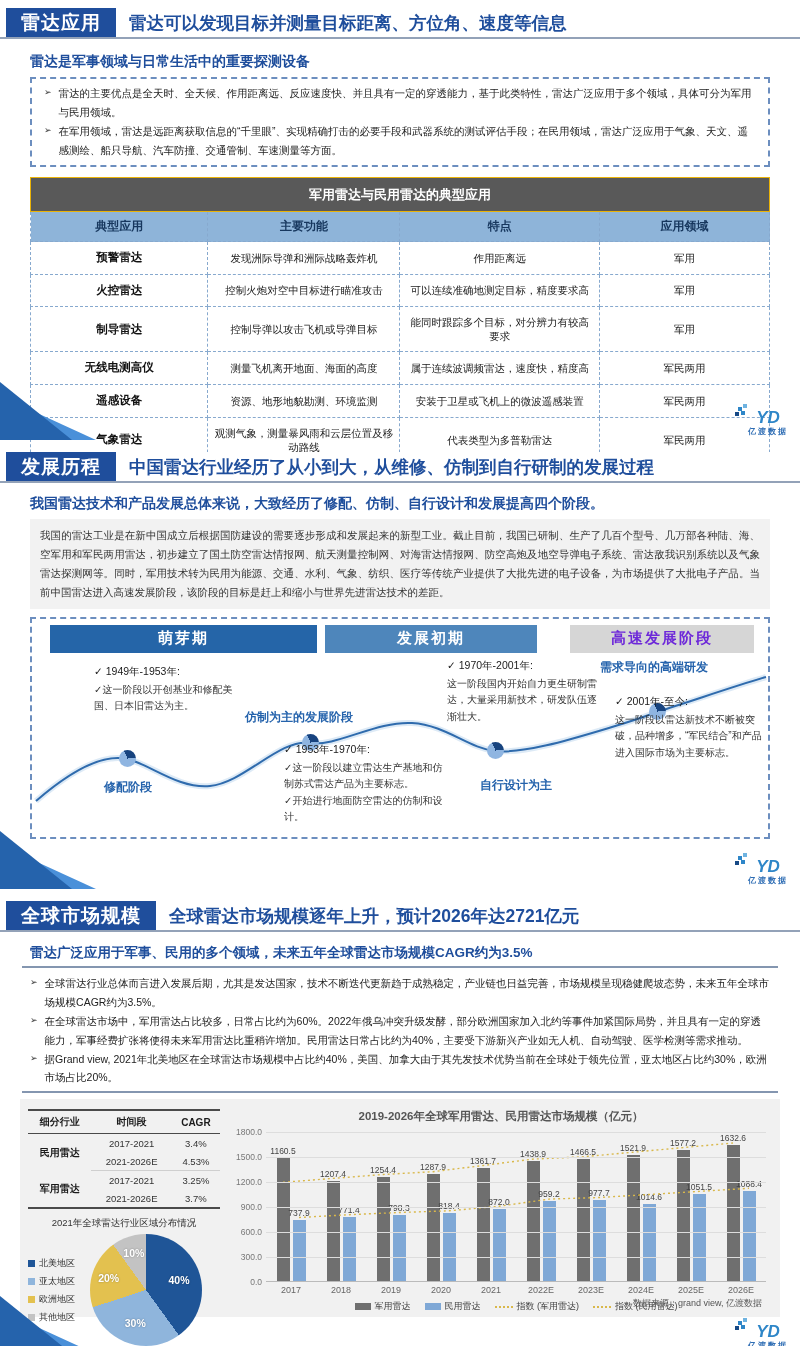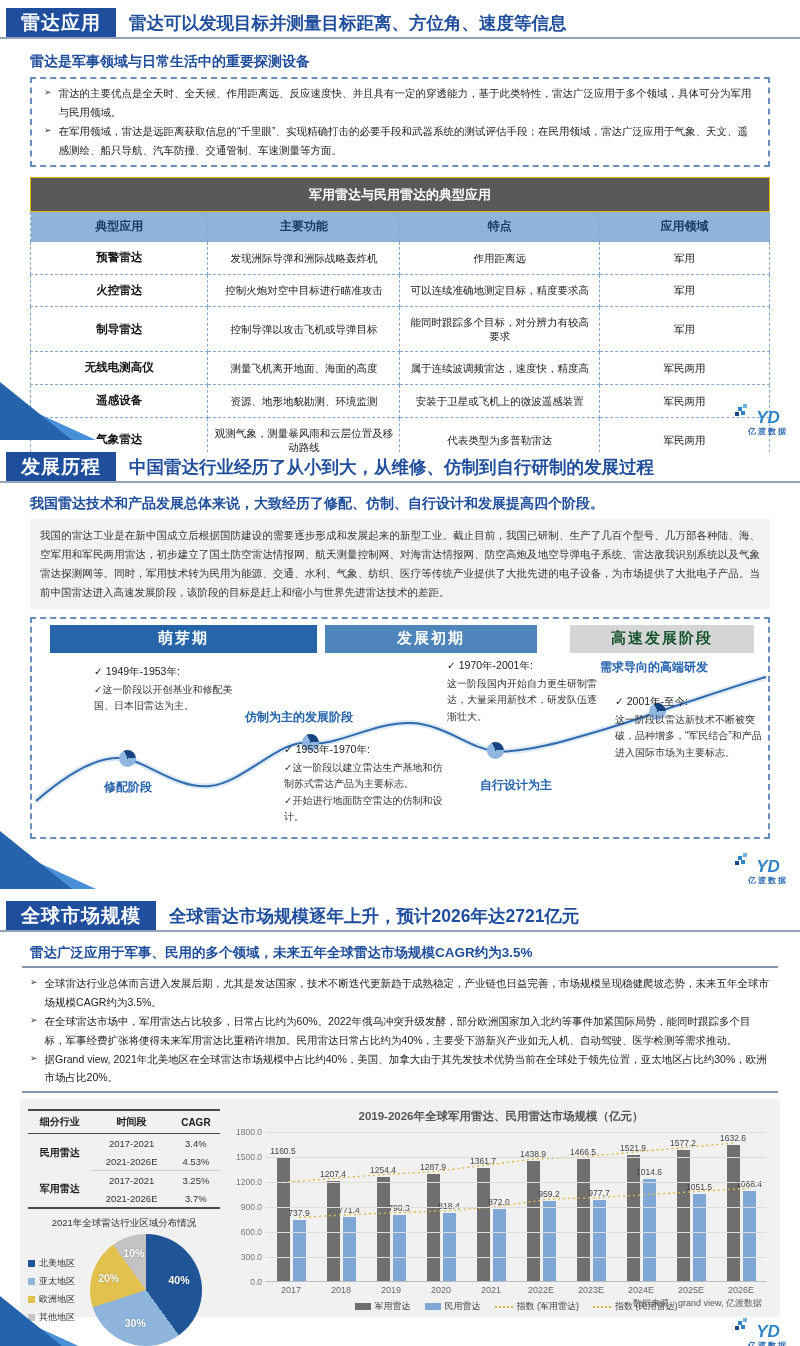--- a/index.html
+++ b/index.html
@@ -37,21 +37,21 @@
   .logo-mark .dots { position:absolute; left:-10px; top:-2px; width:4px; height:4px; background:#2E86C8;
      box-shadow:5px -3px 0 #6FB3E0, -3px 5px 0 #174a86, 3px 4px 0 #2E86C8; }
   .logo-name { font-size:8px; font-weight:bold; color:#2E6DB4; letter-spacing:2px; margin-top:2px; }
 
   
   .para { margin:6px 30px 0 30px; background:#F2F2F2; padding:7px 10px; font-size:10.5px; line-height:1.8; color:#333; text-align:justify; }
   .timeline { margin:8px 30px 0 30px; width:740px; height:222px; border:2px dashed #6C8EBF; position:relative; }
   .stage { position:absolute; top:6px; height:28px; display:flex; align-items:center; justify-content:center; color:#fff; font-weight:bold; font-size:15px; letter-spacing:2px; }
   .stage1 { left:18px; width:267px; background:#2565A8; }
   .stage2 { left:293px; width:212px; background:#4E86BB; }
-  .stage3 { left:538px; width:184px; background:#D6D6D6; color:#14532d; }
+  .stage3 { left:538px; width:184px; background:#D6D6D6; color:#6d28d9; }
   .tl-curve { position:absolute; left:0; top:0; width:736px; height:218px; }
   .tl-dot { position:absolute; width:17px; height:17px; border-radius:50%;
      background:conic-gradient(from -25deg,#17437F 0 110deg,#8FB5E1 110deg 360deg); }
   .tl-block { position:absolute; font-size:10px; line-height:1.65; color:#333; }
   .tl-block .tl-title { font-weight:normal; color:#1a1a1a; font-size:10.5px; margin-bottom:2px; }
   .tl-body { white-space:pre-line; }
   .tl-label { position:absolute; color:#2563AC; font-weight:bold; font-size:12px; }
 
   
   .rule { margin:4px 22px 0 22px; border-bottom:2px solid #8496B0; }
@@ -249,21 +249,21 @@
     <div class="sec-sub" style="margin:12px 30px 0 30px; font-size:13.5px;">雷达广泛应用于军事、民用的多个领域，未来五年全球雷达市场规模CAGR约为3.5%</div>
     <div class="rule"></div>
     <div style="margin:6px 30px 0 30px;">
       <ul class="blist" id="s3-bullets">
           <li>
             <span class="arr">➢</span>
             <span>全球雷达行业总体而言进入发展后期，尤其是发达国家，技术不断迭代更新趋于成熟稳定，产业链也日益完善，市场规模呈现稳健爬坡态势，未来五年全球市场规模CAGR约为3.5%。</span>
           </li>
           <li>
             <span class="arr">➢</span>
-            <span>在全球雷达市场中，军用雷达占比较多，日常占比约为60%。2022年俄乌冲突升级发酵，部分欧洲国家加入北约等事件加紧国际局势，能同时跟踪多个目标，军事经费扩张将使得未来军用雷达比重稍许增加。民用雷达日常占比约为40%，主要受下游新兴产业如无人机、自动驾驶、医学检测等需求推动。</span>
+            <span>在全球雷达市场中，军用雷达占比较多，日常占比约为60%。2022年俄乌冲突升级发酵，部分欧洲国家加入北约等事件加紧国际局势，并且具有一定的穿透能力，军事经费扩张将使得未来军用雷达比重稍许增加。民用雷达日常占比约为40%，主要受下游新兴产业如无人机、自动驾驶、医学检测等需求推动。</span>
           </li>
           <li>
             <span class="arr">➢</span>
             <span>据Grand view, 2021年北美地区在全球雷达市场规模中占比约40%，美国、加拿大由于其先发技术优势当前在全球处于领先位置，亚太地区占比约30%，欧洲市场占比20%。</span>
           </li>
         </ul>
     </div>
     <div class="rule"></div>
 
     <div class="charts-panel">
@@ -383,21 +383,21 @@
                     <span class="vlab">1466.5</span>
                   </div>
                   <div class="bar civ" style="height: 81.475px;">
                     <span class="vlab">977.7</span>
                   </div>
                 </div>
                 <div class="bar-group">
                   <div class="bar mil" style="height: 126.825px;">
                     <span class="vlab">1521.9</span>
                   </div>
-                  <div class="bar civ" style="height: 102px;">
+                  <div class="bar civ" style="height: 77px;">
                     <span class="vlab">1014.6</span>
                   </div>
                 </div>
                 <div class="bar-group">
                   <div class="bar mil" style="height: 131.433px;">
                     <span class="vlab">1577.2</span>
                   </div>
                   <div class="bar civ" style="height: 87.625px;">
                     <span class="vlab">1051.5</span>
                   </div>

